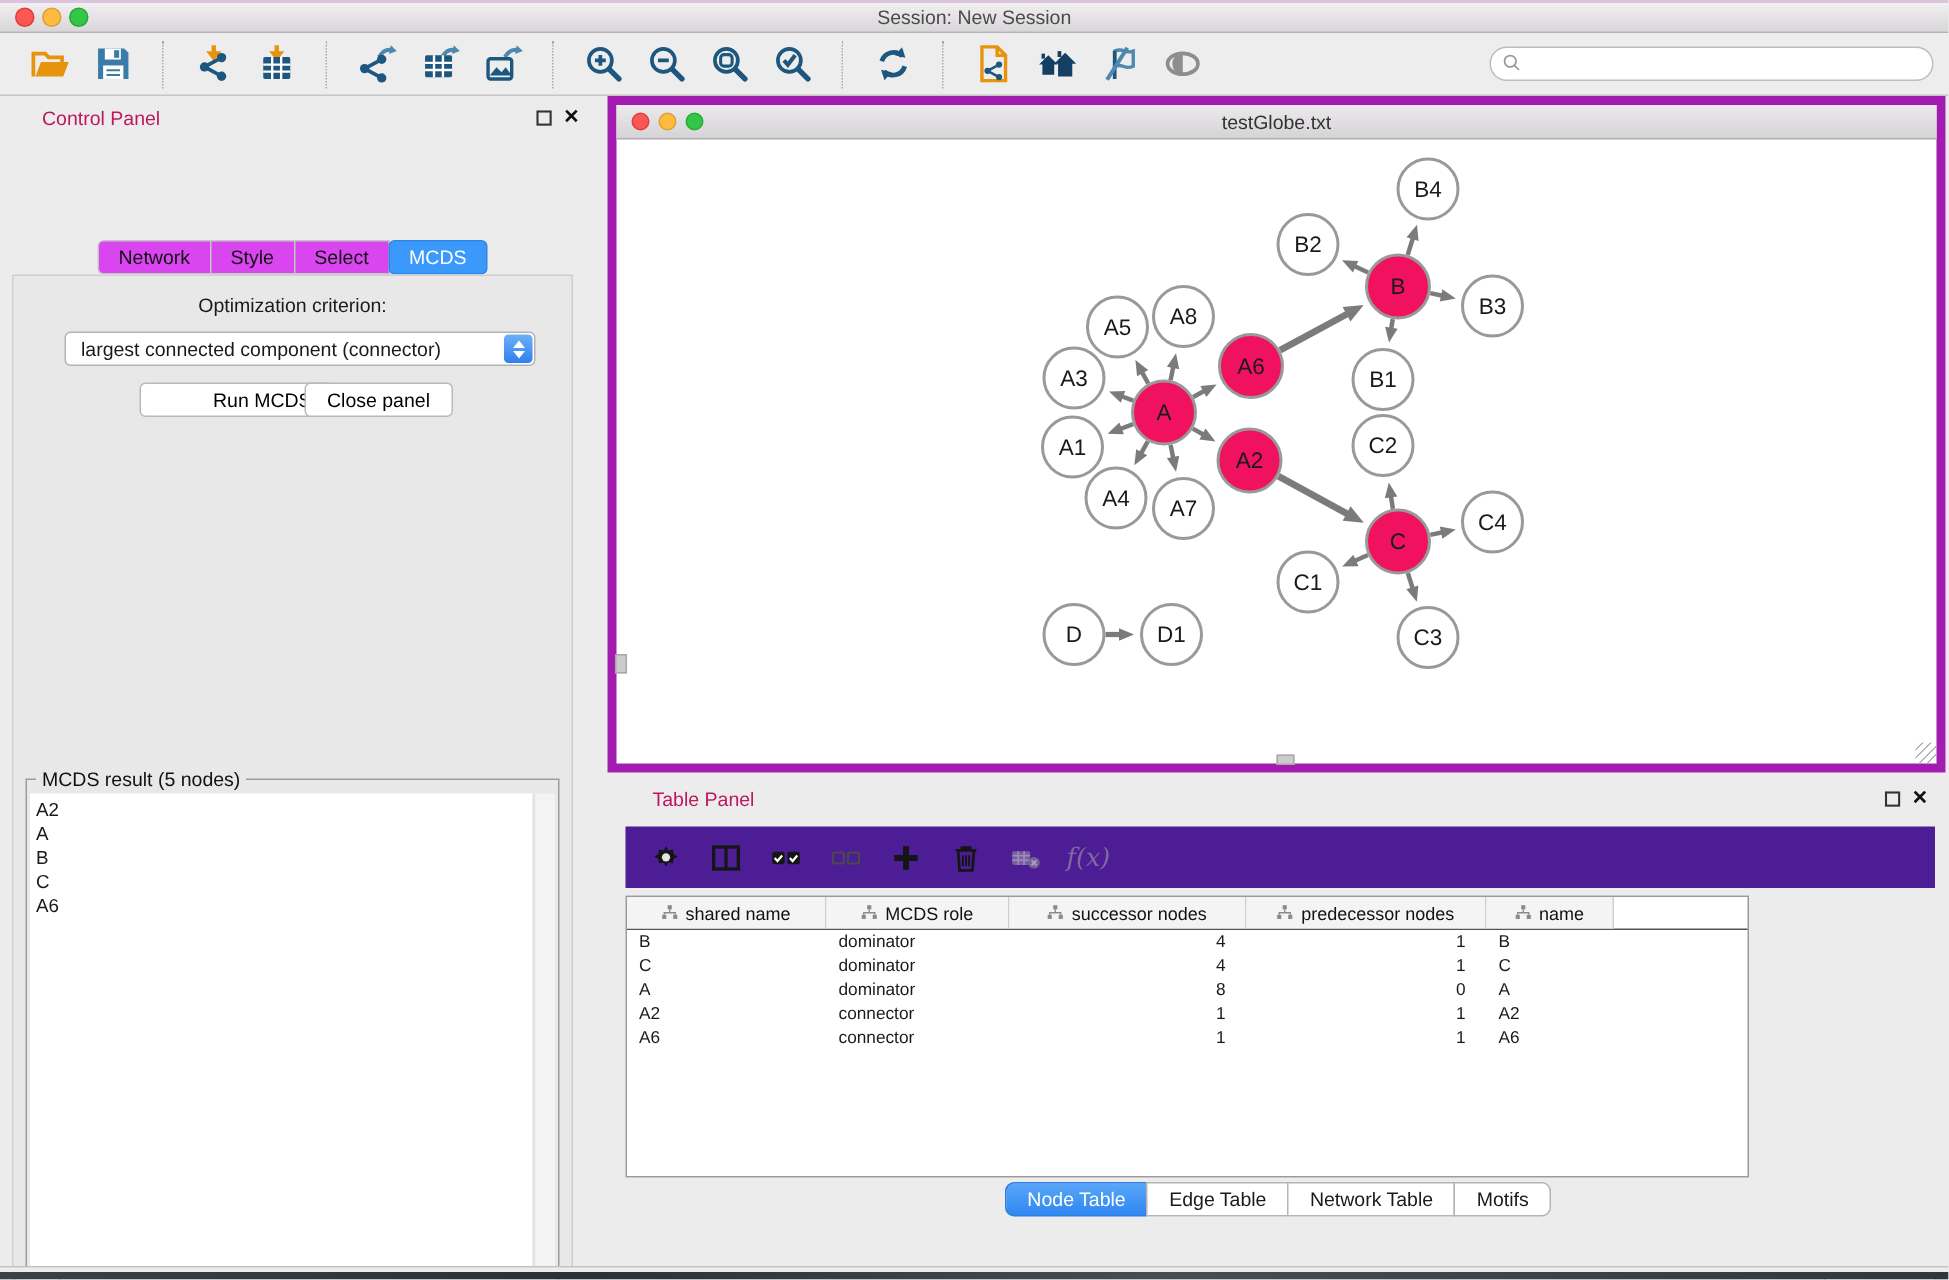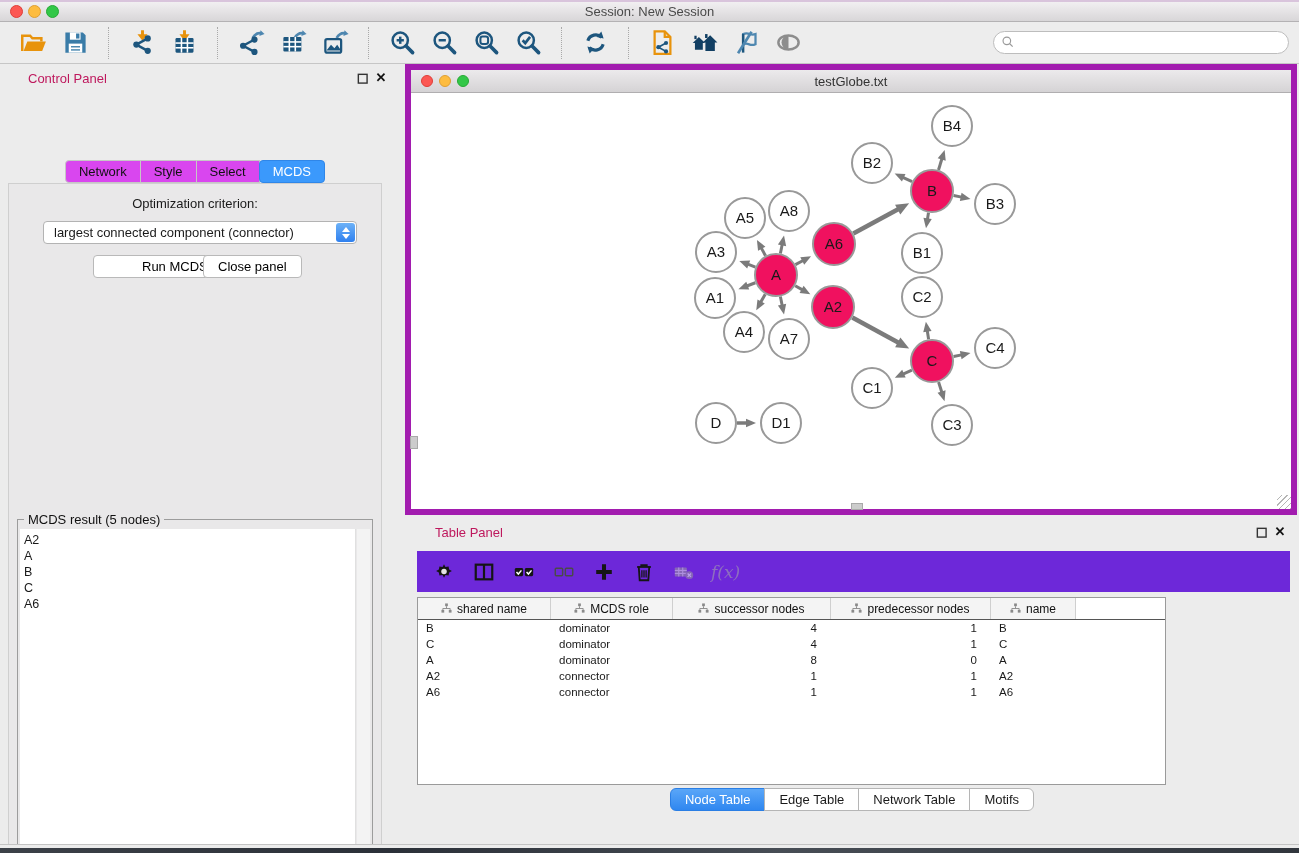--- a/index.html
+++ b/index.html
@@ -68,21 +68,21 @@
   #nt-red { left:10px; top:5px; } #nt-yel { left:28px; top:5px; } #nt-grn { left:46px; top:5px; }
   #graph-svg { position:absolute; left:0; top:23px; }
   #net-grip { position:absolute; right:0; bottom:0; width:14px; height:14px;
     background:repeating-linear-gradient(135deg, transparent 0 3px, #b5b5b5 3px 4px); }
   .scroll-mark-left { position:absolute; left:-1px; top:366px; width:8px; height:13px; background:#cccccc; border:1px solid #a9a9a9; }
   .scroll-mark-bottom { position:absolute; left:440px; bottom:-1px; width:12px; height:7px; background:#cccccc; border:1px solid #a9a9a9; }
 
   
   #table-panel { position:absolute; left:405px; top:520px; width:894px; height:296px; }
   #tp-float { right:30px; } #tp-close { right:12px; }
-  #tp-toolbar { position:absolute; left:12px; top:31px; width:873px; height:41px; background:#6d28d9;
+  #tp-toolbar { position:absolute; left:12px; top:31px; width:873px; height:41px; background:#4c1d95;
     display:flex; align-items:center; gap:14px; padding-left:14px; }
   .tp-icon { width:26px; height:26px; display:flex; align-items:center; justify-content:center; }
   .tp-icon svg { width:22px; height:22px; }
   .tp-icon.disabled { opacity:.55; }
   #fx-label { font-family:"DejaVu Serif", serif; font-style:italic; font-size:17px; color:#a9a9a9; }
   #node-table { position:absolute; left:12px; top:77px; width:749px; height:188px; background:#fff;
     border:1px solid #9a9a9a; font-size:11.5px; }
   #nt-header { display:flex; height:22px; border-bottom:1px solid #555; }
   .th { background:#f4f4f4; border-right:1px solid #cfcfcf; display:flex; align-items:center; justify-content:center; gap:5px; font-size:12px; color:#111; }
   .th .hdr-ic { display:flex; }

